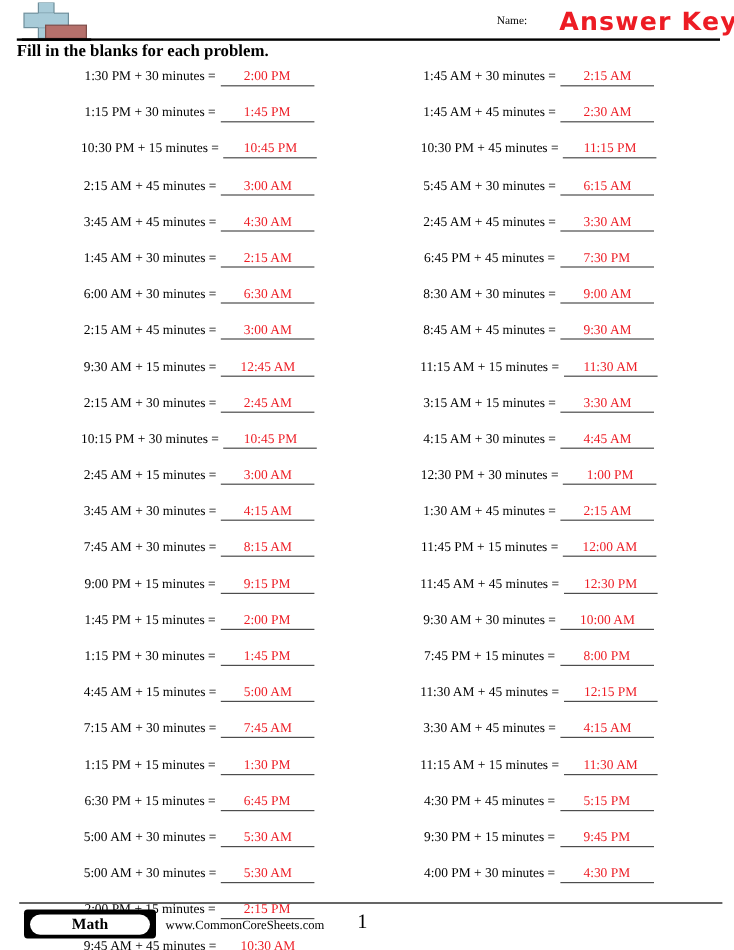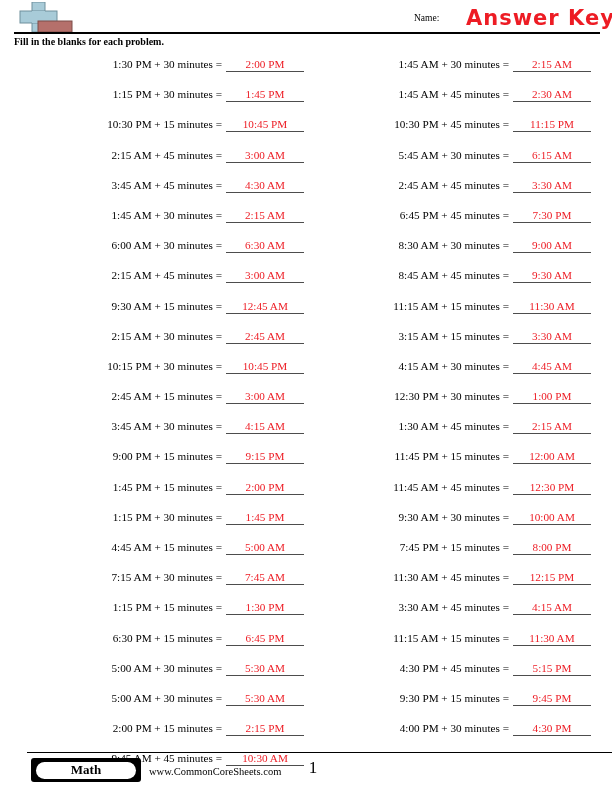--- a/index.html
+++ b/index.html
@@ -56,38 +56,38 @@
     position: absolute;
     left: 14px; top: 32px;
     width: 586px;
     height: 2px;
     background: #000000;
   }
   #instructions {
     position: absolute;
     left: 14px; top: 36px;
     font-family: "Liberation Serif", serif;
-    font-size: 10px;
+    font-size: 14px;
     font-weight: bold;
   }
 
   
   .column {
     position: absolute;
     top: 58px;
     width: 290px;
   }
   #col-left  { left: 14px; }
   #col-right { left: 301px; }
 
   .problem {
     height: 30.2px;
     display: flex;
     align-items: flex-start;
-    justify-content: flex-end;
+    justify-content: center;
     white-space: nowrap;
     font-family: Liberation Serif, serif;
   }
   .prob-inner {
     display: flex;
     align-items: baseline;
   }
   #col-left .prob-inner  { margin-left: 14px; }
   #col-right .prob-inner { margin-left: 6px; }
 
@@ -102,21 +102,21 @@
     padding: 0 5px 1px 5px;
     text-align: center;
     font-size: 11.2px;
     color: #ED1C24;
     border-bottom: 1.3px solid #4d4d4d;
   }
 
   
   #footer {
     position: absolute;
-    left: 13px; top: 752px;
+    left: 2px; top: 752px;
     width: 596px;
     height: 40px;
   }
   #footer-rule-top {
     position: absolute;
     left: 14px; top: 0px;
     width: 586px;
     height: 1.4px;
     background: #000000;
   }
@@ -257,20 +257,26 @@
       </div>
     </div>
     <div class="problem">
       <div class="prob-inner">
         <span class="prob-text">3:45 AM + 30 minutes =</span>
         <span class="prob-answer">4:15 AM</span>
       </div>
     </div>
     <div class="problem">
       <div class="prob-inner">
+        <span class="prob-text">7:45 AM + 30 minutes =</span>
+        <span class="prob-answer">8:15 AM</span>
+      </div>
+    </div>
+    <div class="problem">
+      <div class="prob-inner">
         <span class="prob-text">9:00 PM + 15 minutes =</span>
         <span class="prob-answer">9:15 PM</span>
       </div>
     </div>
     <div class="problem">
       <div class="prob-inner">
         <span class="prob-text">1:45 PM + 15 minutes =</span>
         <span class="prob-answer">2:00 PM</span>
       </div>
     </div>

